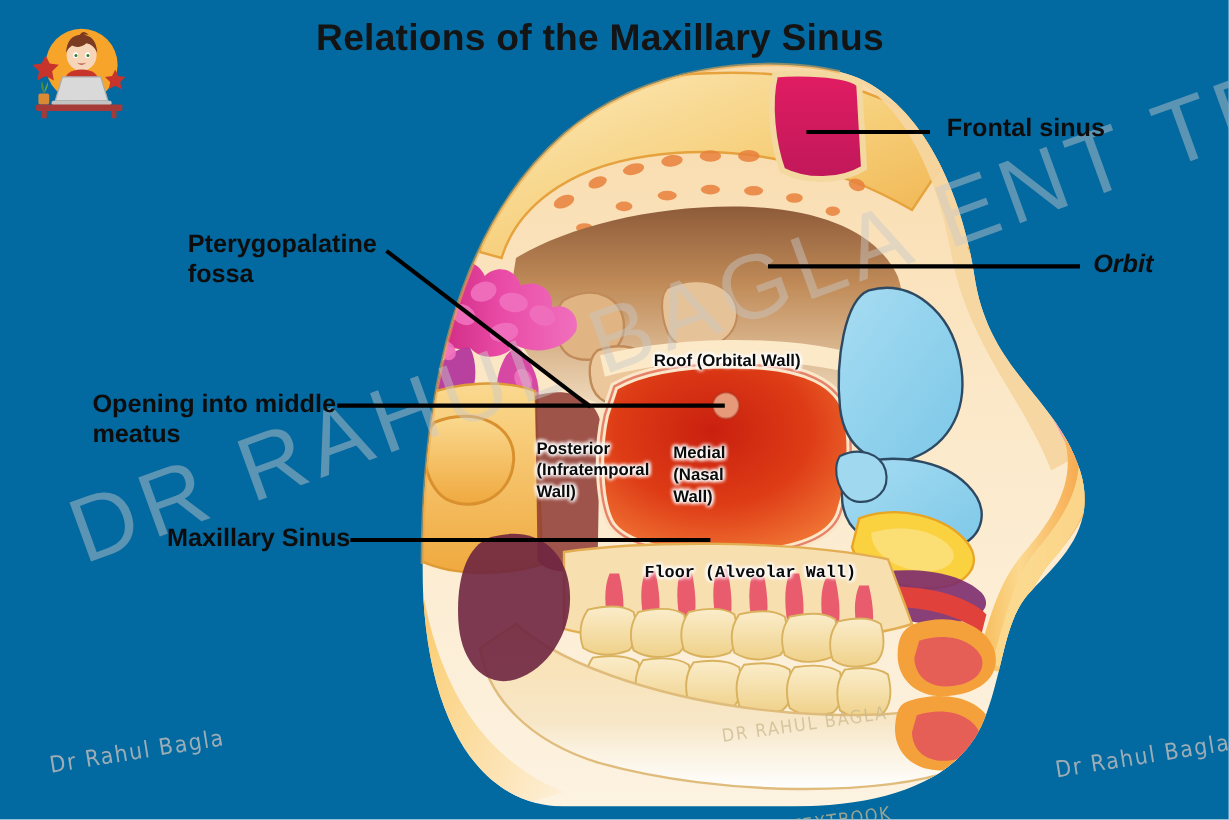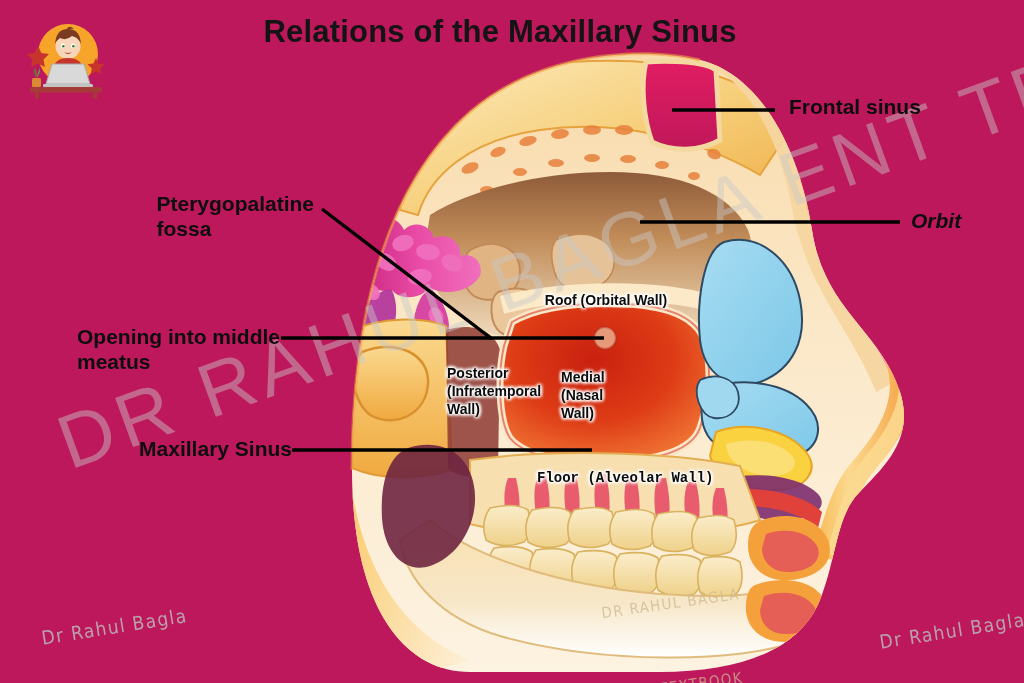--- a/index.html
+++ b/index.html
@@ -7,21 +7,21 @@
     padding: 0;
     background: #ffffff;
   }
   body {
     font-family: "Liberation Sans", sans-serif;
   }
   #page {
     position: relative;
     width: 1024px;
     height: 683px;
-    background: #be185d;
+    background: #0369a1;
     overflow: hidden;
   }
 
   
   #logo {
     position: absolute;
     left: 22px;
     top: 16px;
     width: 88px;
     height: 84px;

